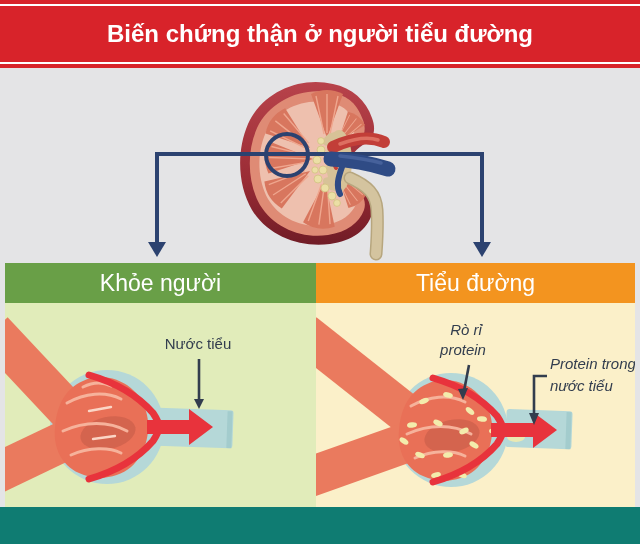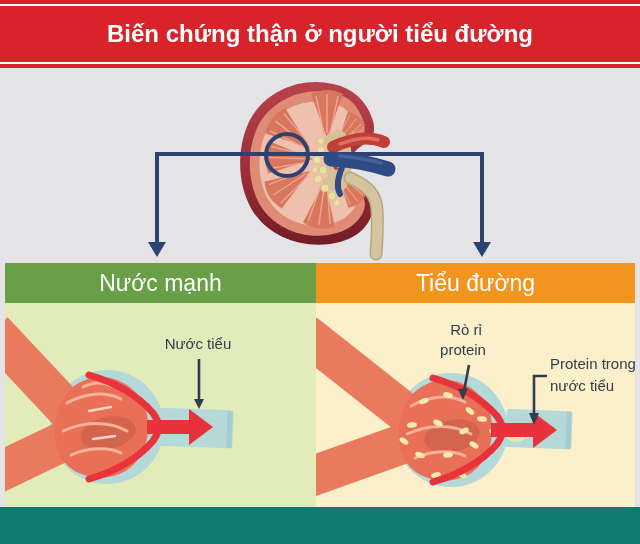--- a/index.html
+++ b/index.html
@@ -24,21 +24,21 @@
   .ring{stroke:var(--navy);stroke-width:4;fill:none;}
   .pyr{fill:#d8765e;}
   .pyrline{stroke:#efa68e;stroke-width:1.4;fill:none;}
   
   .panel-header{position:absolute;top:263px;height:40px;display:flex;align-items:center;
                 justify-content:center;color:#fff;font-size:23px;font-weight:500;}
   #hdr-healthy{left:5px;width:311px;background:var(--green_header);}
   #hdr-diabetes{left:316px;width:319px;background:var(--orange_header);text-align:right;}
   .panel-body{position:absolute;top:303px;height:204px;overflow:hidden;}
   #body-healthy{left:5px;width:311px;background:var(--green_body);}
-  #body-diabetes{left:316px;width:319px;background:var(--cream_body);}
+  #body-diabetes{left:316px;width:319px;background:var(--cream_body);font-style:italic;}
   .vessel{stroke:var(--salmon);stroke-width:40;fill:none;}
   .capsule{fill:var(--capsule_blue);}
   .tube{fill:var(--capsule_blue);}
   .tubeedge{fill:#a3cccd;}
   .tuft{fill:var(--tuft_salmon);}
   .tuftshadow{fill:#bf5846;opacity:.5;}
   .tstreak{stroke:#f6b29b;stroke-width:3;fill:none;stroke-linecap:round;}
   .tglint{stroke:#fbd6c6;stroke-width:2.4;fill:none;stroke-linecap:round;}
   .redline{stroke:var(--arrow_red);stroke-width:7;fill:none;stroke-linecap:round;}
   .redfill{fill:var(--arrow_red);}
@@ -132,21 +132,21 @@
       <path stroke="#c23e38" stroke-width="4" d="M336,150 C332,158 332,162 336,168"></path>
       <path stroke="#c23e38" stroke-width="12" d="M333,147 C352,138 370,136 384,142"></path>
       <path stroke="#dd6f61" stroke-width="3.5" d="M340,144 C356,138 370,137 378,140"></path>
       <path stroke="#2f4b85" stroke-width="6" d="M342,167 C338,178 336,186 340,194"></path>
       <path stroke="#2f4b85" stroke-width="15" d="M331,159 C354,160 372,164 388,169"></path>
       <path stroke="#46619b" stroke-width="3.5" d="M340,156 C358,158 374,161 381,163"></path>
     </g>
   </svg>
 
   <div class="panel-header" id="hdr-healthy">
-    <span>Nước mạnh</span>
+    <span>Khỏe người</span>
   </div>
   <div class="panel-header" id="hdr-diabetes">
     <span>Tiểu đường</span>
   </div>
 
   <div class="panel-body" id="body-healthy">
     <svg width="311" height="204" viewBox="0 0 311 204">
       <g>
         <rect class="tube" x="150" y="106" width="78" height="38" rx="3" transform="rotate(2 190 125)"></rect>
         <rect class="tubeedge" x="222" y="107" width="5" height="37" transform="rotate(2 190 125)"></rect>

